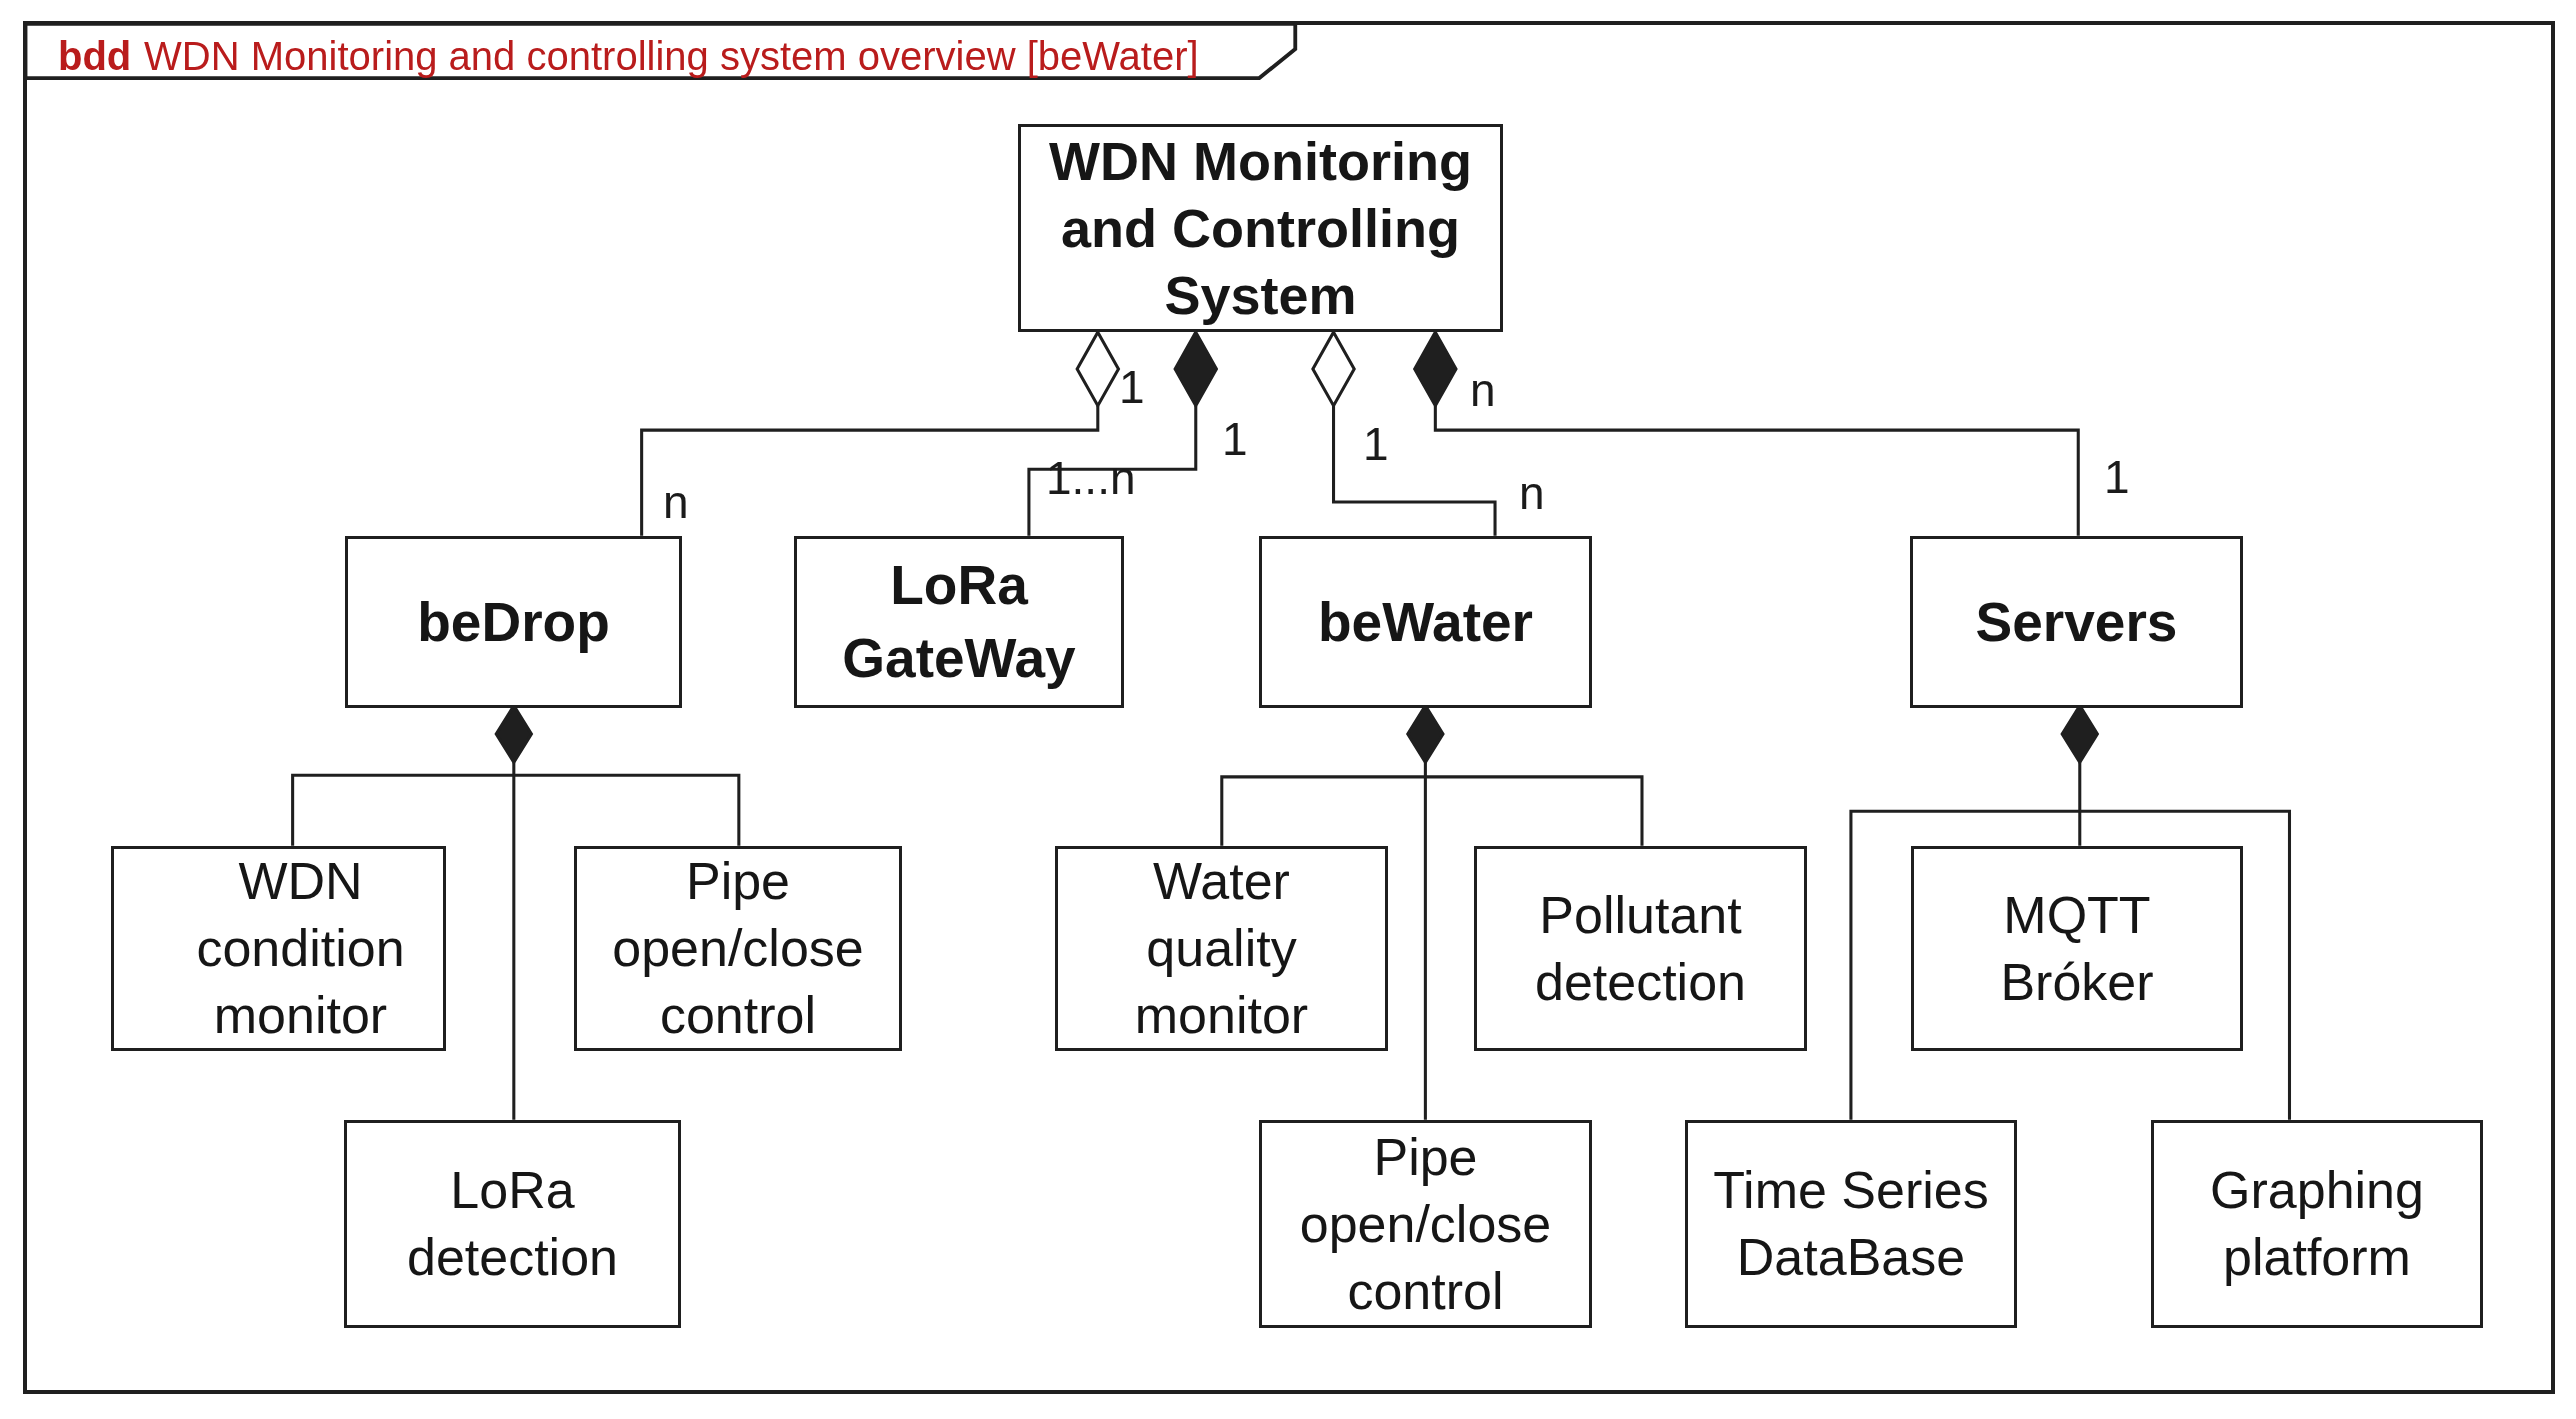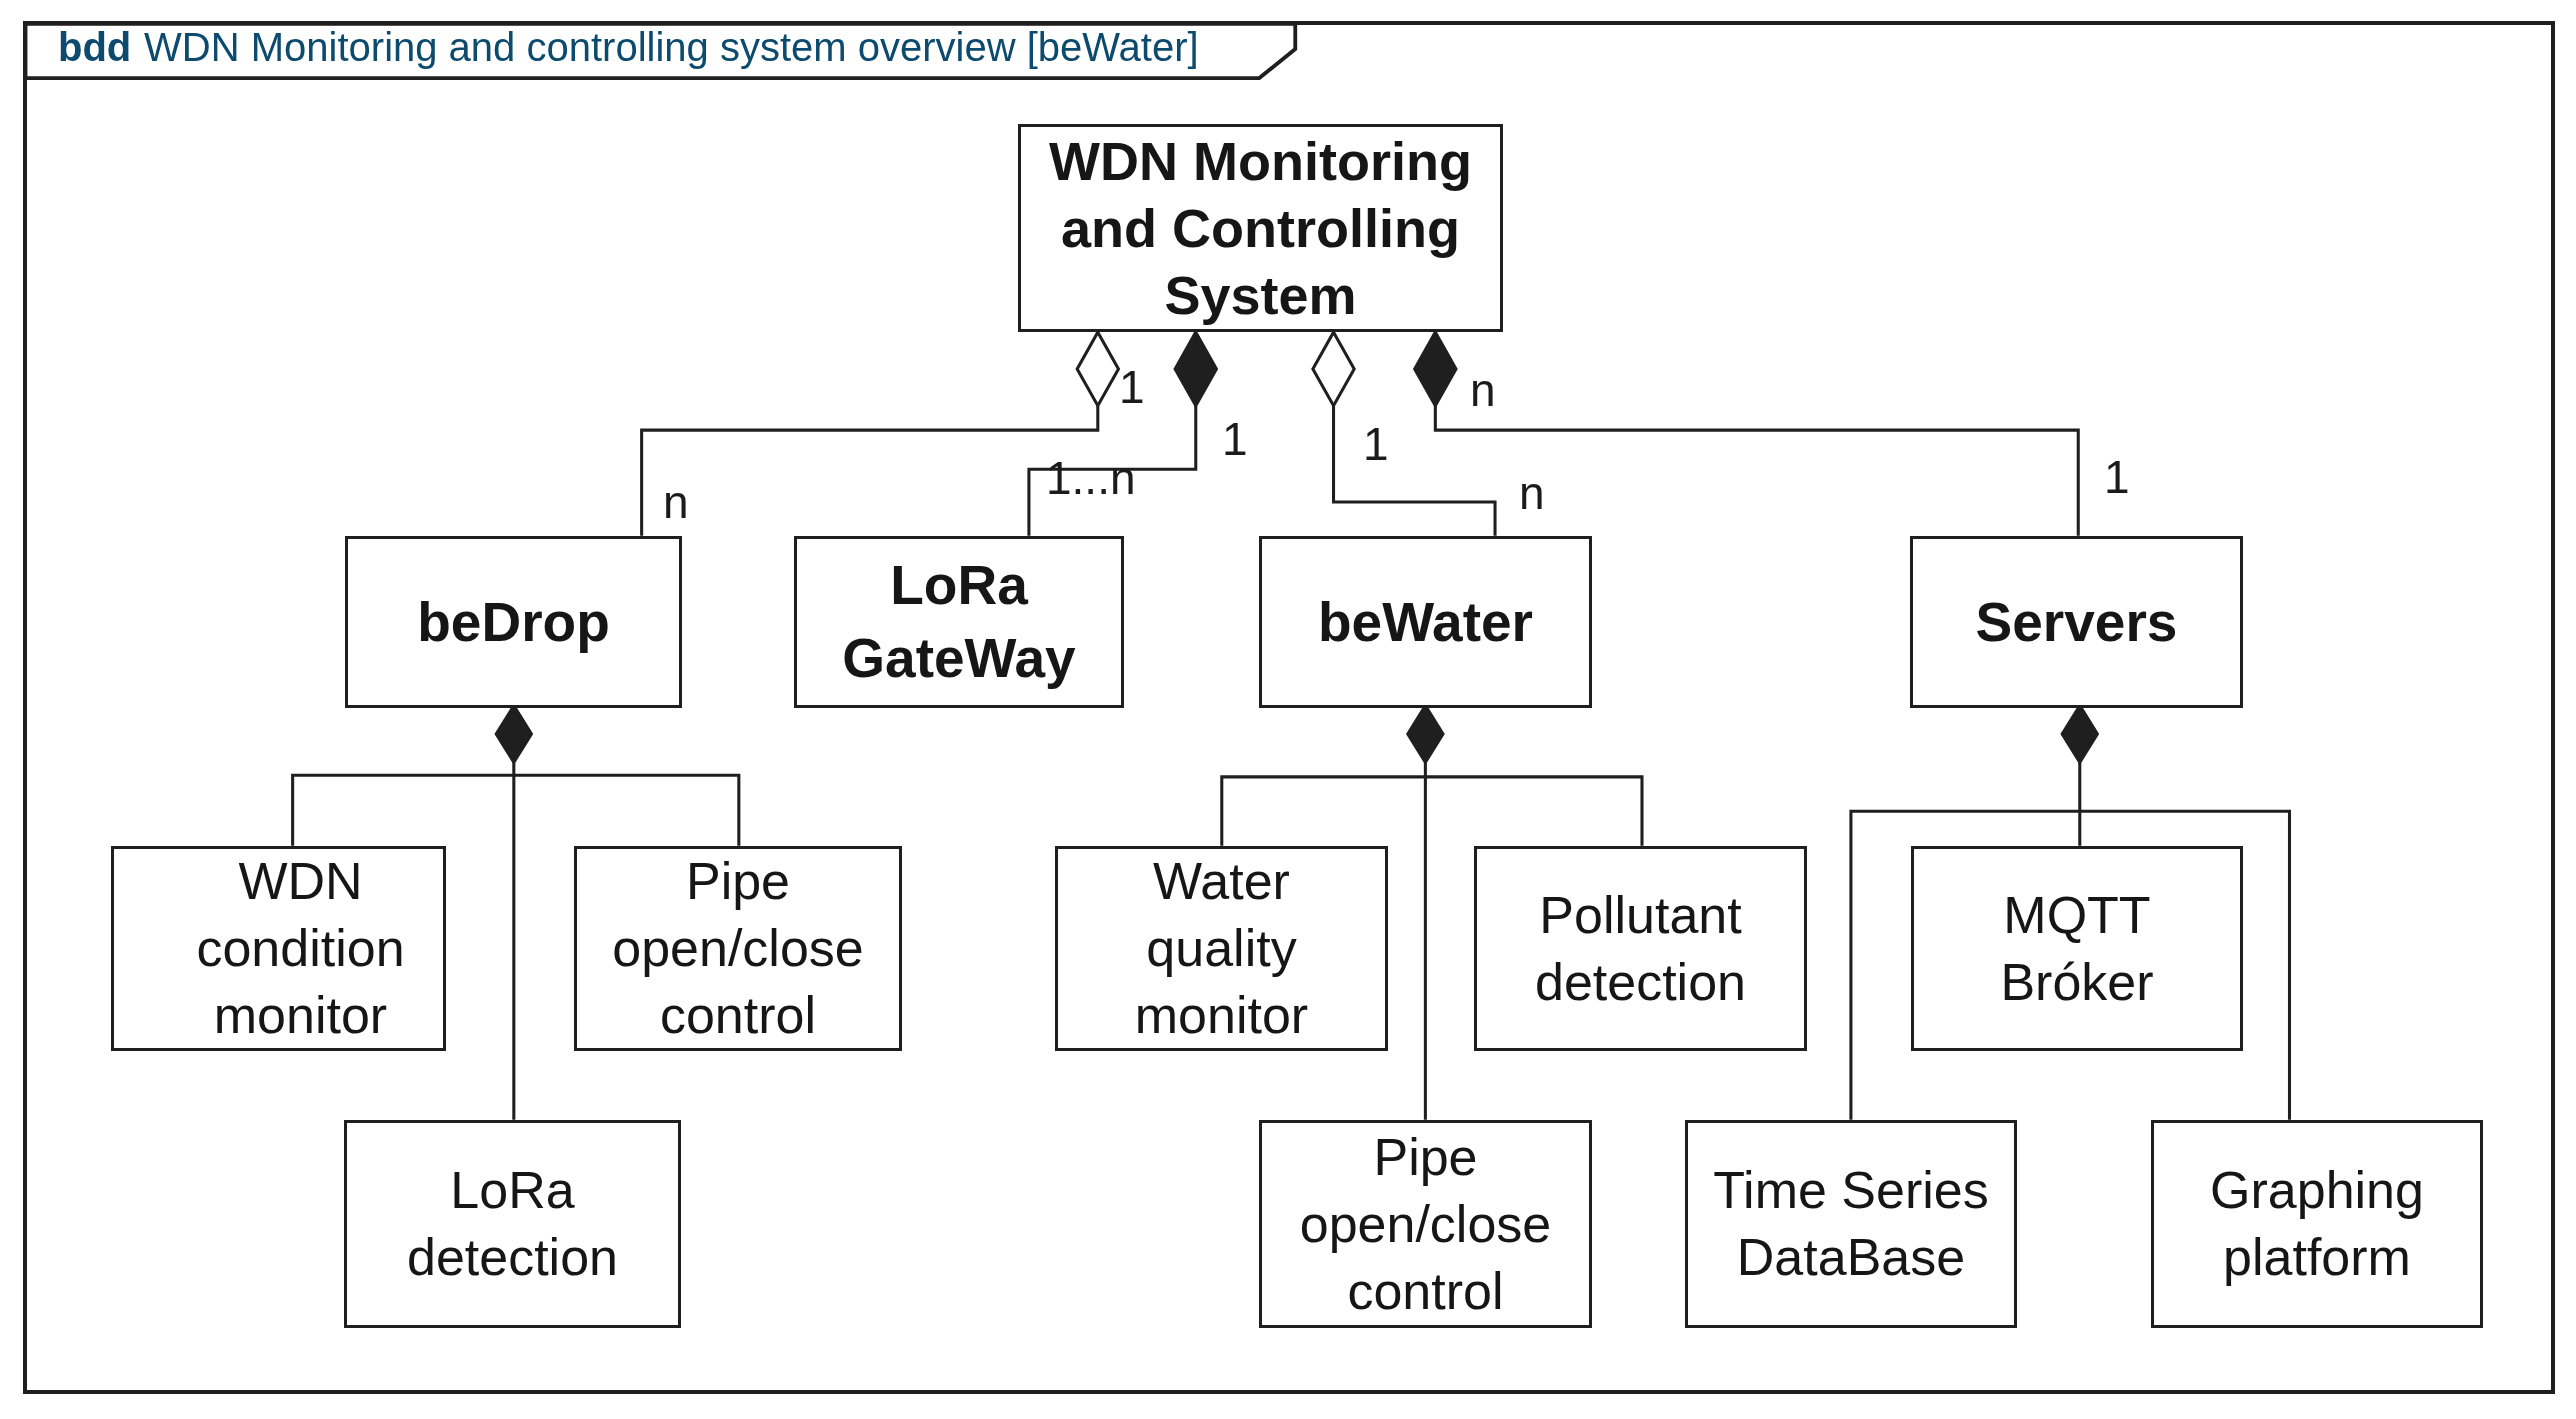--- a/index.html
+++ b/index.html
@@ -26,23 +26,23 @@
     left: 23px; top: 21.4px;
     width: 2532px; height: 1373px;
     border: 4.6px solid #1f1f1f;
     box-sizing: border-box;
   }
   .tab-text {
     position: absolute;
     left: 58px; top: 24.5px;
     height: 54px;
     display: flex;
-    align-items: flex-start;
+    align-items: flex-end;
     font-size: 40px;
-    color: #0c4a6e;
+    color: #b91c1c;
     white-space: nowrap;
   }
   .tab-text .kw { font-weight: bold; }
   .tab-text .ttl { margin-left: 0.32em; }
   .block {
     position: absolute;
     box-sizing: border-box;
     border: 3.8px solid #1f1f1f;
     background: #ffffff;
     display: flex;

